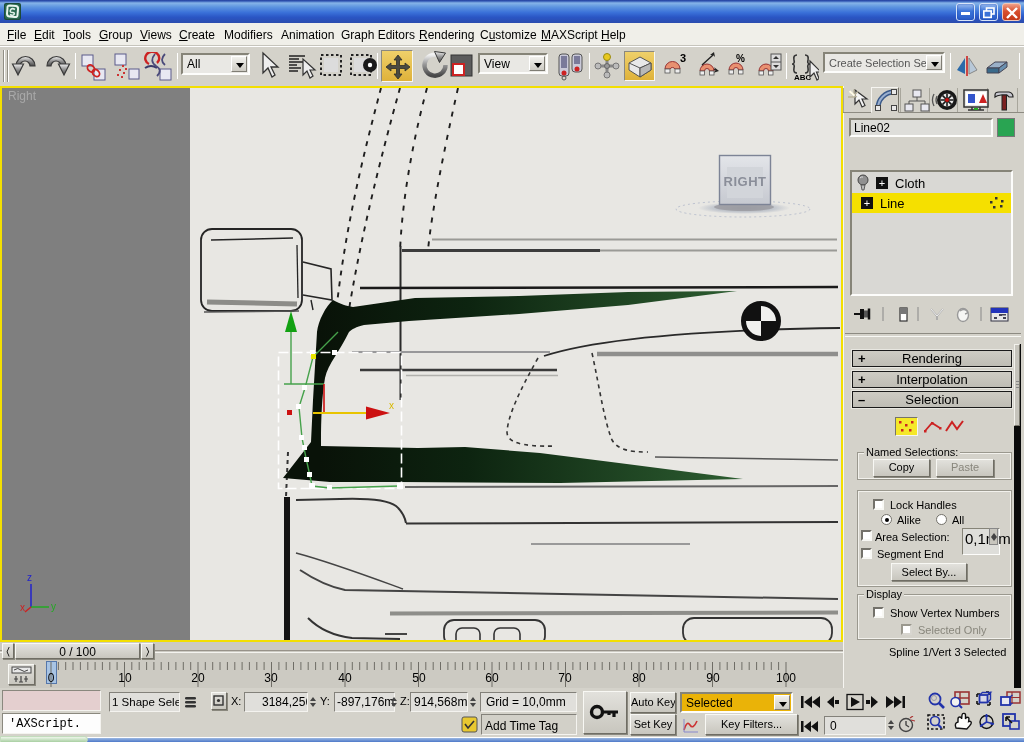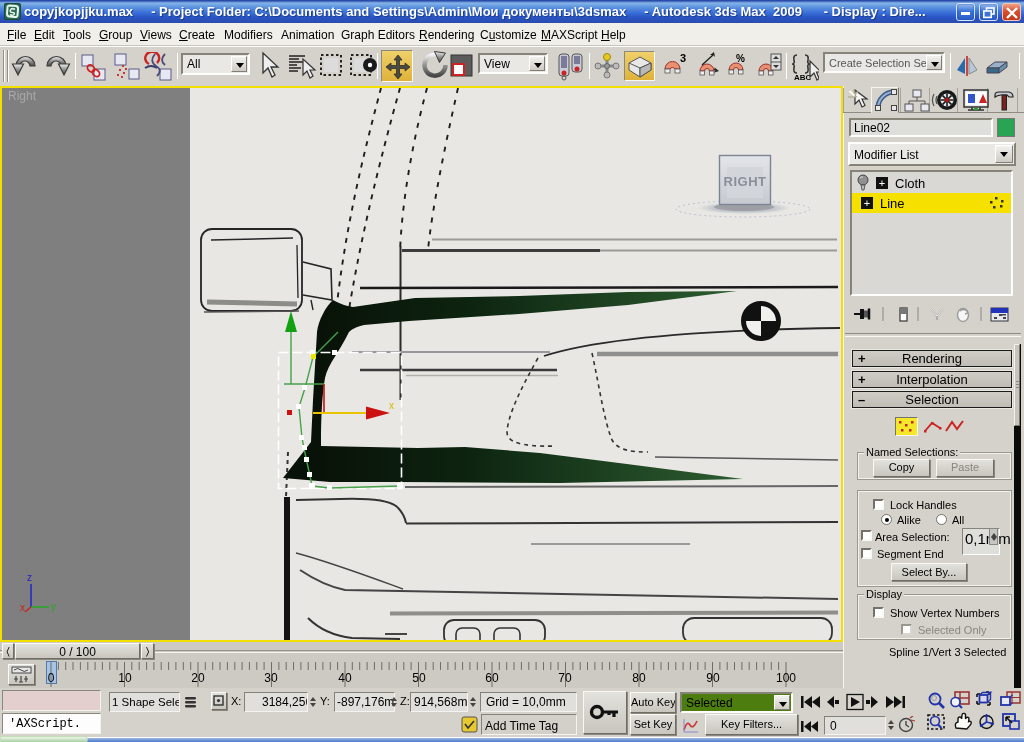--- a/index.html
+++ b/index.html
@@ -60,21 +60,20 @@
 </head>
 <body>
 <div id="root">
   <div id="titlebar" class="abs">
     <svg class="abs" style="left:4px;top:3px" width="17" height="17" viewBox="0 0 17 17">
       <rect x="0" y="0" width="17" height="17" rx="2" fill="#1d4a38"></rect>
       <rect x="1" y="1" width="15" height="15" rx="2" fill="#2a6a50"></rect>
       <path d="M3.5,5 Q3,2.5 6,2.5 L12,3 Q14.5,3.5 14,6.5 L13.5,12 Q13.5,14.5 10.5,14 L5.5,13.5 Q3,13.5 3,10.5 Z" fill="none" stroke="#e8f4ee" stroke-width="2"></path>
       <path d="M11,6.5 Q8,4.5 6.5,7 Q5.5,9.5 8.5,9.5 Q11,9.3 10,11.5 Q8.5,13 6,11.5" fill="none" stroke="#dff0e8" stroke-width="1.6"></path>
     </svg>
-    <span class="ttext">copyjkopjjku.max&nbsp;&nbsp;&nbsp;&nbsp; - Project Folder: C:\Documents and Settings\Admin\Мои документы\3dsmax&nbsp;&nbsp;&nbsp;&nbsp; - Autodesk 3ds Max&nbsp; 2009&nbsp;&nbsp;&nbsp;&nbsp;&nbsp; - Display : Dire...</span>
     <div class="winbtn" id="btnmin" style="left:956px">
         <span style="left:4px;top:8px;width:9px;height:3px;background:#fff"></span>
       </div>
     <div class="winbtn" id="btnmax" style="left:979px">
       <svg style="position:absolute;left:3px;top:3px" width="12" height="12" viewBox="0 0 12 12">
           <rect x="3.5" y="1" width="7.5" height="6" fill="none" stroke="#fff" stroke-width="1.6"></rect>
           <rect x="0.8" y="4" width="7.4" height="6.4" fill="#3b73d8" stroke="#fff" stroke-width="1.6"></rect>
         </svg>
     </div>
     <div class="winbtn" id="btnclose" style="left:1002px">
@@ -427,24 +426,20 @@
       </g>
       <g transform="translate(146,0)">
         <path d="M2,6 Q2,3 6,3 L16,3 Q20,4 20,8 L16,8 L14,6 L8,6 Q4,6.5 2,8 Z" fill="#c8c8d0" stroke="#222" stroke-width="1.2"></path>
         <rect x="9" y="6" width="4.5" height="15" fill="#7a2020" stroke="#222" stroke-width="1"></rect>
       </g>
     </svg>
     <div class="sunken" style="left:6px;top:32px;width:144px;height:19px;font-size:12px">
         <span style="position:absolute;left:3px;top:1px">Line02</span>
       </div>
     <div class="abs" style="left:154px;top:32px;width:18px;height:19px;background:#29a452;border:1px solid #777"></div>
-    <div class="combo" style="left:5px;top:56px;width:168px;height:24px;border-color:#fdfdfb #868478 #868478 #fdfdfb">
-      <span class="cbtxt" style="top:4px">Modifier List</span>
-      <span class="cbbtn" style="width:18px"></span>
-    </div>
     <div class="sunken" style="left:7px;top:84px;width:163px;height:126px;background:#d9d8d4">
       <div class="abs" style="left:0;top:2px;width:159px;height:19px">
         <svg class="abs" style="left:4px;top:0" width="14" height="18" viewBox="0 0 14 18">
             <circle cx="7" cy="6" r="5" fill="#909090" stroke="#444"></circle>
             <path d="M5,11 L9,11 L8,16 L6,16 Z" fill="#bbb" stroke="#444" stroke-width="0.8"></path>
             <path d="M4,4 a3,3 0 0 1 3,-1" stroke="#ddd" fill="none"></path>
           </svg>
         <div class="abs" style="left:24px;top:3px;width:12px;height:12px;background:#111;color:#fff;font-size:11px;line-height:12px;text-align:center">+</div>
         <span class="lbl" style="left:43px;top:2px;font-size:13px">Cloth</span>
       </div>
@@ -714,21 +709,21 @@
       </svg>
     <div class="sfield" style="left:481px;top:26px;width:96px;height:21px;padding:4px 0 0 3px;background:#d2d0c8">Add Time Tag</div>
     <div class="btn" style="left:583px;top:3px;width:44px;height:43px">
       <svg width="42" height="41" viewBox="0 0 42 41">
           <circle cx="13" cy="20" r="5.5" fill="none" stroke="#111" stroke-width="3.4"></circle>
           <path d="M18,20 L34,20 M30,20 L30,25 M25,20 L25,23" stroke="#111" stroke-width="3.2"></path>
         </svg>
     </div>
     <div class="btn" style="left:630px;top:4px;width:46px;height:21px;padding-top:3px">Auto Key</div>
     <div class="btn" style="left:630px;top:26px;width:46px;height:21px;padding-top:3px">Set Key</div>
-    <div class="combo" style="left:680px;top:4px;width:113px;height:21px;background:#4d7c0f">
+    <div class="combo" style="left:680px;top:4px;width:113px;height:21px;background:#eab308">
         <span class="cbtxt">Selected</span>
         <span class="cbbtn"></span>
       </div>
     <svg class="abs" style="left:682px;top:29px" width="18" height="17" viewBox="0 0 18 17">
         <path d="M2,13 Q5,3 8,8 T15,4" fill="none" stroke="#cc3333" stroke-width="1.6"></path>
         <path d="M2,2 v13 h14" stroke="#8888cc" fill="none"></path>
       </svg>
     <div class="btn" style="left:705px;top:26px;width:93px;height:21px;padding-top:3px">Key Filters...</div>
     <svg class="abs" style="left:800px;top:5px" width="120" height="42" viewBox="0 0 120 42">
       <g fill="#111" stroke="none">

